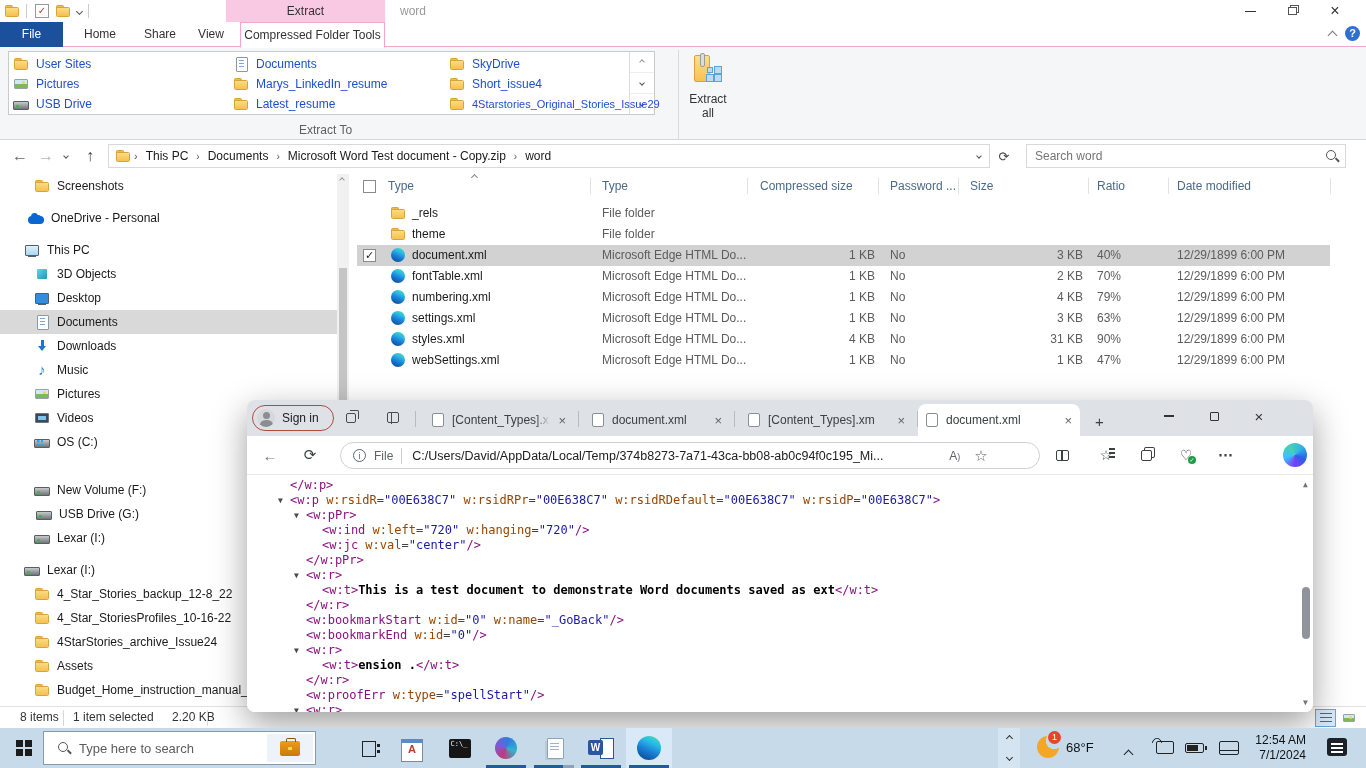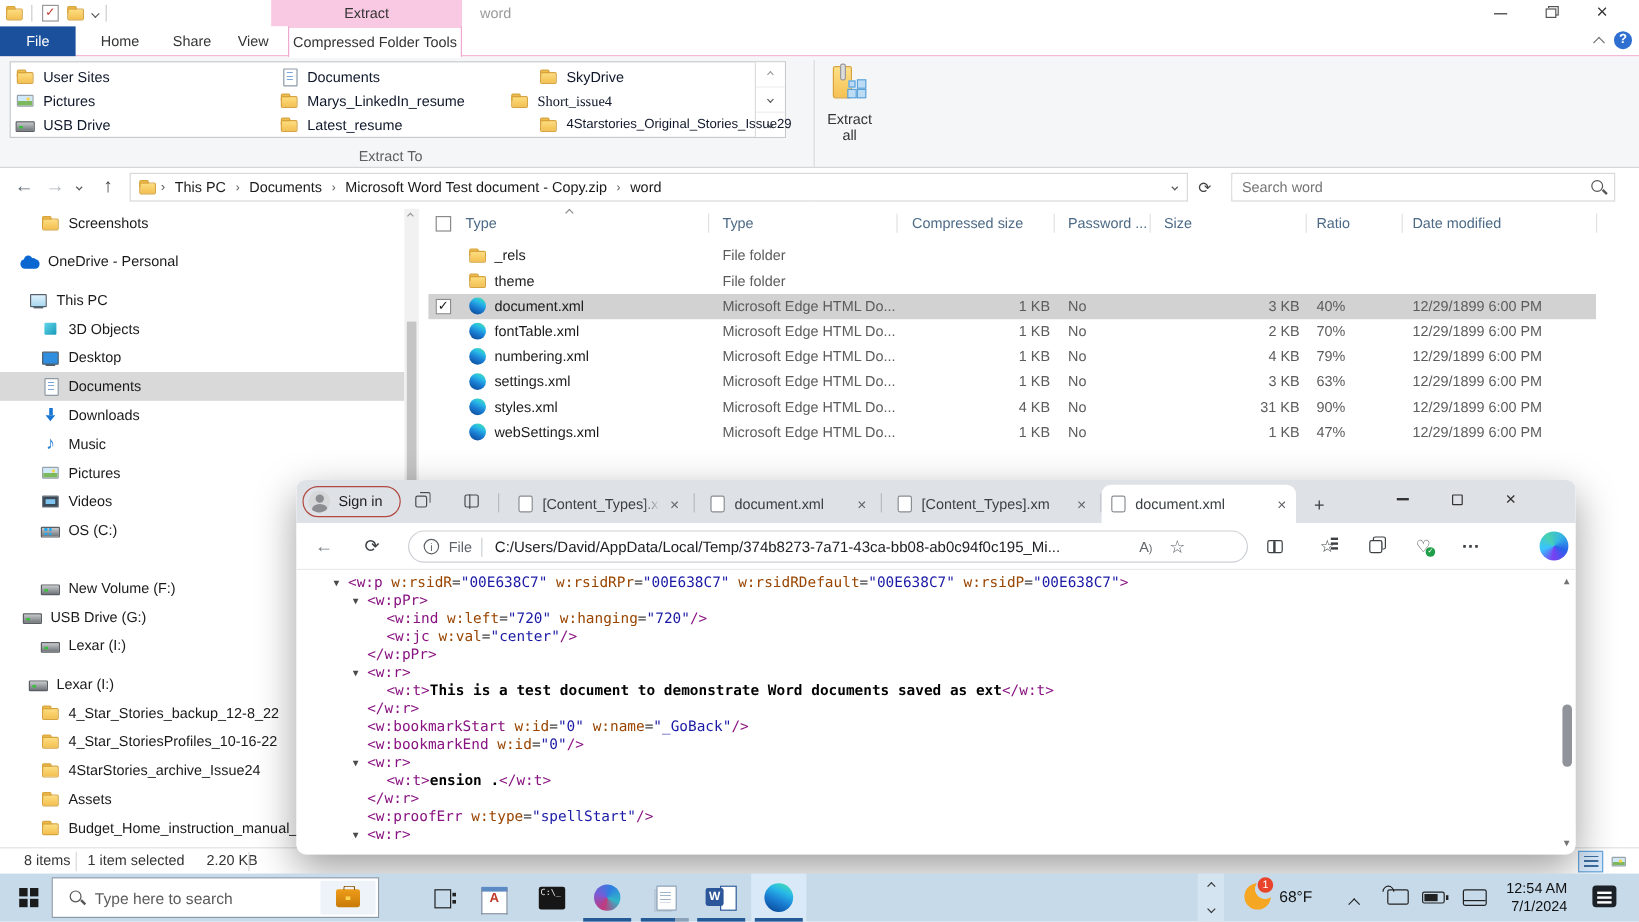--- a/index.html
+++ b/index.html
@@ -11,21 +11,21 @@
 #ctxchunk{position:absolute;left:226px;top:0;width:159px;height:22px;background:#f9c9e4;color:#333;font-size:12px;text-align:center;line-height:22px}
 #wintitle{position:absolute;left:400px;top:0;height:22px;line-height:22px;font-size:12px;color:#9a9a9a}
 .winctl{position:absolute;top:0;height:22px;width:30px;display:flex;align-items:center;justify-content:center;color:#333}
 #tabrow{position:absolute;top:22px;left:0;right:0;height:25px;background:#fff;border-bottom:1px solid #f2a7cf}
 .rtab{position:absolute;top:0;height:25px;line-height:24px;font-size:12px;color:#333;text-align:center}
 #ribhelp{position:absolute;top:26px;right:6px;display:flex;align-items:center;gap:9px;z-index:3}
 #ribcollapse{width:7px;height:7px;border-right:1.5px solid #777;border-bottom:1.5px solid #777;transform:rotate(-135deg);margin-top:3px}
 #helpbtn{width:15px;height:15px;border-radius:50%;background:#2f6fd1;color:#fff;font-size:11px;font-weight:bold;text-align:center;line-height:15px}
 #ribbon{position:absolute;top:47px;left:0;right:0;height:93px;background:#f5f6f7;border-bottom:1px solid #d5d6d8}
 #gallery{position:absolute;left:8px;top:4px;width:647px;height:64px;background:#fff;border:1px solid #c9cacc}
-.gitem{position:absolute;height:20px;display:flex;align-items:center;gap:7px;font-size:12px;color:#0f172a;white-space:nowrap}
+.gitem{position:absolute;height:20px;display:flex;align-items:center;gap:7px;font-size:12px;color:#1d4ed8;white-space:nowrap}
 .gitem.long{font-size:11px}
 #gscroll{position:absolute;right:0;top:0;bottom:0;width:25px;border-left:1px solid #dcdcdc;display:flex;flex-direction:column;background:#fff}
 .gsbtn{flex:1;display:flex;align-items:center;justify-content:center;border-bottom:1px solid #eee}
 #ribsep1{position:absolute;left:678px;top:3px;height:128px;width:1px;background:#dadbdc}
 #extractall{position:absolute;left:681px;top:4px;width:54px;height:84px;display:flex;flex-direction:column;align-items:center;font-size:12px;color:#333}
 #grouplabel{position:absolute;left:2px;top:76px;width:647px;text-align:center;font-size:12px;color:#5f5f5f}
 #addressrow{position:absolute;top:140px;left:0;right:0;height:32px;background:#fff}
 .navarr{position:absolute;top:4px;height:24px;width:24px;display:flex;align-items:center;justify-content:center;font-size:16px}
 #crumbbox{position:absolute;left:108px;top:4px;width:882px;height:24px;border:1px solid #d9d9d9;display:flex;align-items:center}
 #crumbs{display:flex;align-items:center;font-size:12px;color:#1a1a1a;flex:1}
@@ -231,21 +231,21 @@
           <span>Marys_LinkedIn_resume</span>
         </div>
         <div class="gitem" style="left: 224px; top: 42px;">
           <span class="ic folder"></span>
           <span>Latest_resume</span>
         </div>
         <div class="gitem" style="left: 440px; top: 2px;">
           <span class="ic folder"></span>
           <span>SkyDrive</span>
         </div>
-        <div class="gitem" style="left: 416px; top: 22px; font-family: Liberation Serif, serif;">
+        <div class="gitem" style="left: 440px; top: 22px;">
           <span class="ic folder"></span>
           <span>Short_issue4</span>
         </div>
         <div class="gitem long" style="left: 440px; top: 42px;">
           <span class="ic folder"></span>
           <span>4Starstories_Original_Stories_Issue29</span>
         </div>
       </div>
     <div id="ribsep1"></div>
     <div id="extractall">
@@ -285,21 +285,21 @@
       <input placeholder="Search word" style="">
       <span class="mag" style="margin-right:6px"></span>
     </div>
   </div>
   <div id="main">
     <div id="sidebar">
         <div class="sbitem" style="top: 2px; padding-left: 34px;">
           <span class="ic folder"></span>
           <span>Screenshots</span>
         </div>
-        <div class="sbitem" style="top: 34px; padding-left: 17px;">
+        <div class="sbitem" style="top: 34px; padding-left: 28px;">
           <span class="ic cloud"></span>
           <span>OneDrive - Personal</span>
         </div>
         <div class="sbitem" style="top: 66px; padding-left: 24px;">
           <span class="ic pc"></span>
           <span>This PC</span>
         </div>
         <div class="sbitem" style="top: 90px; padding-left: 34px;">
           <span class="ic cube"></span>
           <span>3D Objects</span>
@@ -329,21 +329,21 @@
           <span>Videos</span>
         </div>
         <div class="sbitem" style="top: 258px; padding-left: 34px;">
           <span class="ic osdrive"></span>
           <span>OS (C:)</span>
         </div>
         <div class="sbitem" style="top: 306px; padding-left: 34px;">
           <span class="ic drive"></span>
           <span>New Volume (F:)</span>
         </div>
-        <div class="sbitem" style="top: 330px; padding-left: 19px;">
+        <div class="sbitem" style="top: 330px; padding-left: 36px;">
           <span class="ic drive"></span>
           <span>USB Drive (G:)</span>
         </div>
         <div class="sbitem" style="top: 354px; padding-left: 34px;">
           <span class="ic drive"></span>
           <span>Lexar (I:)</span>
         </div>
         <div class="sbitem" style="top: 386px; padding-left: 24px;">
           <span class="ic drive"></span>
           <span>Lexar (I:)</span>
@@ -564,20 +564,21 @@
         <span style="font-size:14px">♡</span>
         <span style="position:absolute;right:-1px;bottom:0;width:8px;height:8px;border-radius:50%;background:#1e9e49;color:#fff;font-size:6px;line-height:8px;text-align:center">✓</span>
       </div>
     <div class="tbic" style="left:970px">
         <b style="letter-spacing:1px">⋯</b>
       </div>
     <div id="ecopilot"></div>
   </div>
   <div id="econtent">
     <div id="exml">
+        <div class="xline" style="padding-left: 43px;"><span class="xarrow" style="left: 31px;"></span><span class="xg">&lt;/w:p&gt;</span></div>
         <div class="xline" style="padding-left: 43px;"><span class="xarrow" style="left: 31px;">▼</span><span class="xg">&lt;w:p</span><span class="xa"> w:rsidR</span><span class="xe">=</span><span class="xq">"00E638C7"</span><span class="xa"> w:rsidRPr</span><span class="xe">=</span><span class="xq">"00E638C7"</span><span class="xa"> w:rsidRDefault</span><span class="xe">=</span><span class="xq">"00E638C7"</span><span class="xa"> w:rsidP</span><span class="xe">=</span><span class="xq">"00E638C7"</span><span class="xg">&gt;</span></div>
         <div class="xline" style="padding-left: 59px;"><span class="xarrow" style="left: 47px;">▼</span><span class="xg">&lt;w:pPr&gt;</span></div>
         <div class="xline" style="padding-left: 75px;"><span class="xarrow" style="left: 63px;"></span><span class="xg">&lt;w:ind</span><span class="xa"> w:left</span><span class="xe">=</span><span class="xq">"720"</span><span class="xa"> w:hanging</span><span class="xe">=</span><span class="xq">"720"</span><span class="xg">/&gt;</span></div>
         <div class="xline" style="padding-left: 75px;"><span class="xarrow" style="left: 63px;"></span><span class="xg">&lt;w:jc</span><span class="xa"> w:val</span><span class="xe">=</span><span class="xq">"center"</span><span class="xg">/&gt;</span></div>
         <div class="xline" style="padding-left: 59px;"><span class="xarrow" style="left: 47px;"></span><span class="xg">&lt;/w:pPr&gt;</span></div>
         <div class="xline" style="padding-left: 59px;"><span class="xarrow" style="left: 47px;">▼</span><span class="xg">&lt;w:r&gt;</span></div>
         <div class="xline" style="padding-left: 75px;"><span class="xarrow" style="left: 63px;"></span><span class="xg">&lt;w:t&gt;</span><span class="xt">This is a test document to demonstrate Word documents saved as ext</span><span class="xg">&lt;/w:t&gt;</span></div>
         <div class="xline" style="padding-left: 59px;"><span class="xarrow" style="left: 47px;"></span><span class="xg">&lt;/w:r&gt;</span></div>
         <div class="xline" style="padding-left: 59px;"><span class="xarrow" style="left: 47px;"></span><span class="xg">&lt;w:bookmarkStart</span><span class="xa"> w:id</span><span class="xe">=</span><span class="xq">"0"</span><span class="xa"> w:name</span><span class="xe">=</span><span class="xq">"_GoBack"</span><span class="xg">/&gt;</span></div>
         <div class="xline" style="padding-left: 59px;"><span class="xarrow" style="left: 47px;"></span><span class="xg">&lt;w:bookmarkEnd</span><span class="xa"> w:id</span><span class="xe">=</span><span class="xq">"0"</span><span class="xg">/&gt;</span></div>

